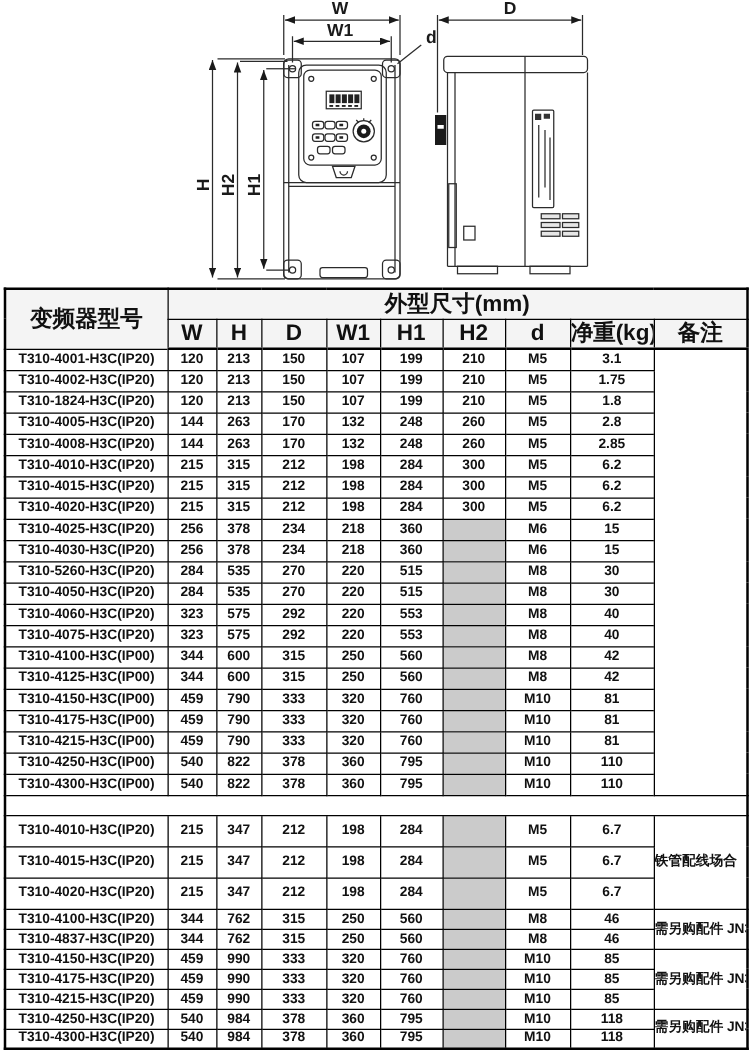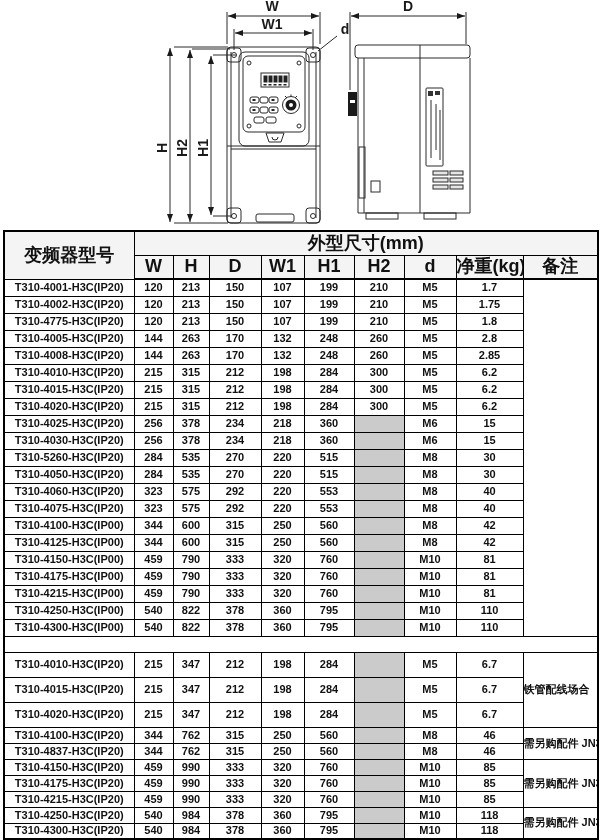--- a/index.html
+++ b/index.html
@@ -213,36 +213,36 @@
   <tbody id="tbody-rows">
       <tr class="s1">
         <td class="model">T310-4001-H3C(IP20)</td>
         <td>120</td>
         <td>213</td>
         <td>150</td>
         <td>107</td>
         <td>199</td>
         <td>210</td>
         <td>M5</td>
-        <td>1.7</td>
+        <td>3.1</td>
         <td rowspan="21" class="remark"></td>
       </tr>
       <tr class="s1">
         <td class="model">T310-4002-H3C(IP20)</td>
         <td>120</td>
         <td>213</td>
         <td>150</td>
         <td>107</td>
         <td>199</td>
         <td>210</td>
         <td>M5</td>
         <td>1.75</td>
       </tr>
       <tr class="s1">
-        <td class="model">T310-4775-H3C(IP20)</td>
+        <td class="model">T310-1824-H3C(IP20)</td>
         <td>120</td>
         <td>213</td>
         <td>150</td>
         <td>107</td>
         <td>199</td>
         <td>210</td>
         <td>M5</td>
         <td>1.8</td>
       </tr>
       <tr class="s1">

